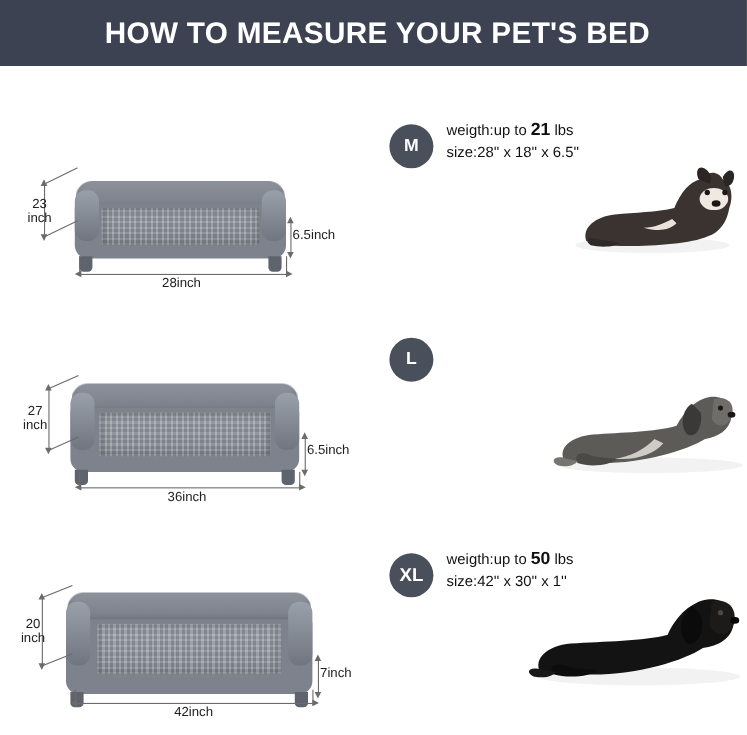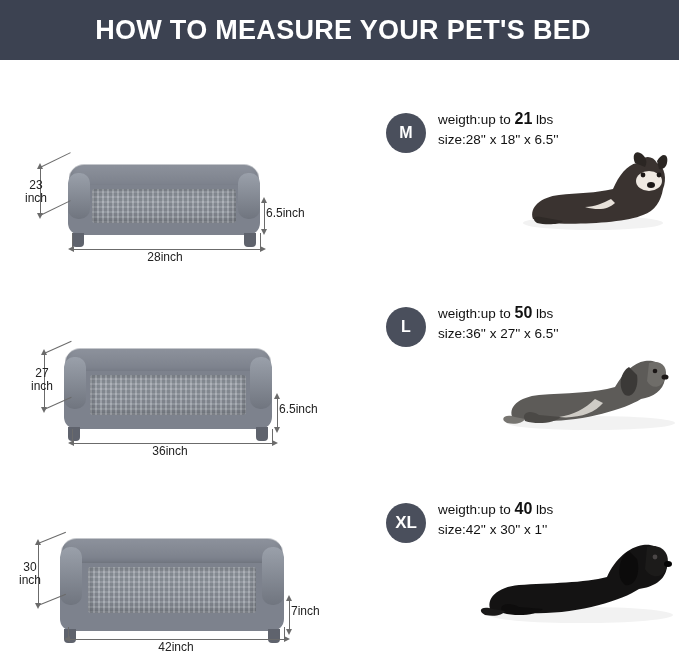--- a/index.html
+++ b/index.html
@@ -48,21 +48,20 @@
     display: flex;
     align-items: center;
   }
 
   
   .bed-area {
     position: relative;
     width: 340px;
     height: 186px;
     flex: 0 0 340px;
-    padding-left: 32px;
   }
 
   
   .bed-wrap {
     position: absolute;
   }
   .bed {
     position: relative;
   }
   .bed .backrest {
@@ -295,46 +294,40 @@
             <div class="arm left" style="height:52px;"></div>
             <div class="arm right" style="height:52px;"></div>
             <div class="foot" style="left:4px; top:80px;"></div>
             <div class="foot" style="right:4px; top:80px;"></div>
           </div>
         </div>
 
         <div class="mline v" style="left:44px; top:96px; height:56px;"></div>
         <div class="arrow up" style="left:40.5px; top:92px;"></div>
         <div class="arrow down" style="left:40.5px; top:150px;"></div>
-        <div class="mlabel" style="left:22px; top:110px; width:40px;">27
+        <div class="mlabel" style="left:12px; top:110px; width:40px;">27
 inch</div>
         <div class="mline h" style="left:44px; top:96px; width:30px; transform:rotate(-24deg); transform-origin:left center;"></div>
         <div class="mline h" style="left:44px; top:152px; width:30px; transform:rotate(-24deg); transform-origin:left center;"></div>
 
         <div class="mline h" style="left:72px; top:186px; width:200px;"></div>
         <div class="arrow left" style="left:68px; top:182.5px;"></div>
         <div class="arrow right" style="left:272px; top:182.5px;"></div>
         <div class="mline v" style="left:72px; top:172px; height:16px;"></div>
         <div class="mline v" style="left:272px; top:172px; height:16px;"></div>
         <div class="mlabel" style="left:135px; top:188px; width:70px;">36inch</div>
 
         <div class="mline v" style="left:277px; top:140px; height:32px;"></div>
         <div class="arrow up" style="left:273.5px; top:136px;"></div>
         <div class="arrow down" style="left:273.5px; top:170px;"></div>
         <div class="mlabel" style="left:279px; top:146px; width:62px; text-align:left;">6.5inch</div>
       </div>
 
       <div class="info-area">
         <div class="badge">L</div>
-        <div class="spec">
-          <div>
-            <span>weigth:up to </span><span class="big">50</span><span> lbs</span>
-          </div>
-          <div>size:36'' x 27'' x 6.5''</div>
-        </div>
         <div class="dog" style="right:0px; bottom:10px;">
           <svg width="180" height="96" viewBox="0 0 180 96">
             <ellipse cx="92" cy="86" rx="84" ry="7" fill="#f2f2f2"></ellipse>
             <path d="M14 82 C8 70 20 60 40 58 C66 56 96 56 116 50 C124 36 134 26 146 24 C158 22 168 30 166 42 C164 54 154 60 142 62 C126 72 86 84 48 84 Z" fill="#5d5b58"></path>
             <path d="M130 30 C122 34 118 50 126 58 C134 62 140 50 138 38 Z" fill="#3b3937"></path>
             <path d="M150 26 C162 22 170 30 166 42 C162 52 152 52 148 44 Z" fill="#6f6d69"></path>
             <circle cx="156" cy="34" r="2.3" fill="#1b1716"></circle>
             <ellipse cx="166" cy="40" rx="3.5" ry="2.6" fill="#1b1716"></ellipse>
             <path d="M40 78 C30 72 22 76 26 84 C38 88 56 86 62 80 Z" fill="#4b4946"></path>
             <path d="M96 62 C86 72 74 78 60 80 C78 82 96 76 104 66 Z" fill="#cfccc6"></path>
@@ -355,21 +348,21 @@
             <div class="arm left" style="height:58px;"></div>
             <div class="arm right" style="height:58px;"></div>
             <div class="foot" style="left:4px; top:92px;"></div>
             <div class="foot" style="right:4px; top:92px;"></div>
           </div>
         </div>
 
         <div class="mline v" style="left:38px; top:90px; height:62px;"></div>
         <div class="arrow up" style="left:34.5px; top:86px;"></div>
         <div class="arrow down" style="left:34.5px; top:150px;"></div>
-        <div class="mlabel" style="left:10px; top:108px; width:40px;">30
+        <div class="mlabel" style="left:10px; top:108px; width:40px;">20
 inch</div>
         <div class="mline h" style="left:38px; top:90px; width:30px; transform:rotate(-22deg); transform-origin:left center;"></div>
         <div class="mline h" style="left:38px; top:152px; width:30px; transform:rotate(-22deg); transform-origin:left center;"></div>
 
         <div class="mline h" style="left:68px; top:186px; width:216px;"></div>
         <div class="arrow left" style="left:64px; top:182.5px;"></div>
         <div class="arrow right" style="left:284px; top:182.5px;"></div>
         <div class="mline v" style="left:68px; top:174px; height:14px;"></div>
         <div class="mline v" style="left:284px; top:174px; height:14px;"></div>
         <div class="mlabel" style="left:141px; top:188px; width:70px;">42inch</div>
@@ -377,21 +370,21 @@
         <div class="mline v" style="left:289px; top:146px; height:32px;"></div>
         <div class="arrow up" style="left:285.5px; top:142px;"></div>
         <div class="arrow down" style="left:285.5px; top:176px;"></div>
         <div class="mlabel" style="left:291px; top:152px; width:56px; text-align:left;">7inch</div>
       </div>
 
       <div class="info-area">
         <div class="badge small-text">XL</div>
         <div class="spec">
           <div>
-            <span>weigth:up to </span><span class="big">40</span><span> lbs</span>
+            <span>weigth:up to </span><span class="big">50</span><span> lbs</span>
           </div>
           <div>size:42'' x 30'' x 1''</div>
         </div>
         <div class="dog" style="right:0px; bottom:12px;">
           <svg width="200" height="104" viewBox="0 0 200 104">
             <ellipse cx="102" cy="92" rx="92" ry="8" fill="#f2f2f2"></ellipse>
             <path d="M12 88 C6 76 18 64 40 62 C70 60 106 60 128 54 C136 36 150 24 164 22 C178 20 190 30 188 44 C186 58 174 64 160 66 C142 78 96 92 50 90 Z" fill="#141313"></path>
             <path d="M150 28 C140 34 136 54 146 62 C156 64 162 50 158 36 Z" fill="#0c0b0b"></path>
             <path d="M168 24 C182 20 192 30 188 44 C184 56 172 56 166 46 Z" fill="#1c1b1a"></path>
             <circle cx="176" cy="34" r="2.4" fill="#4a4646"></circle>

